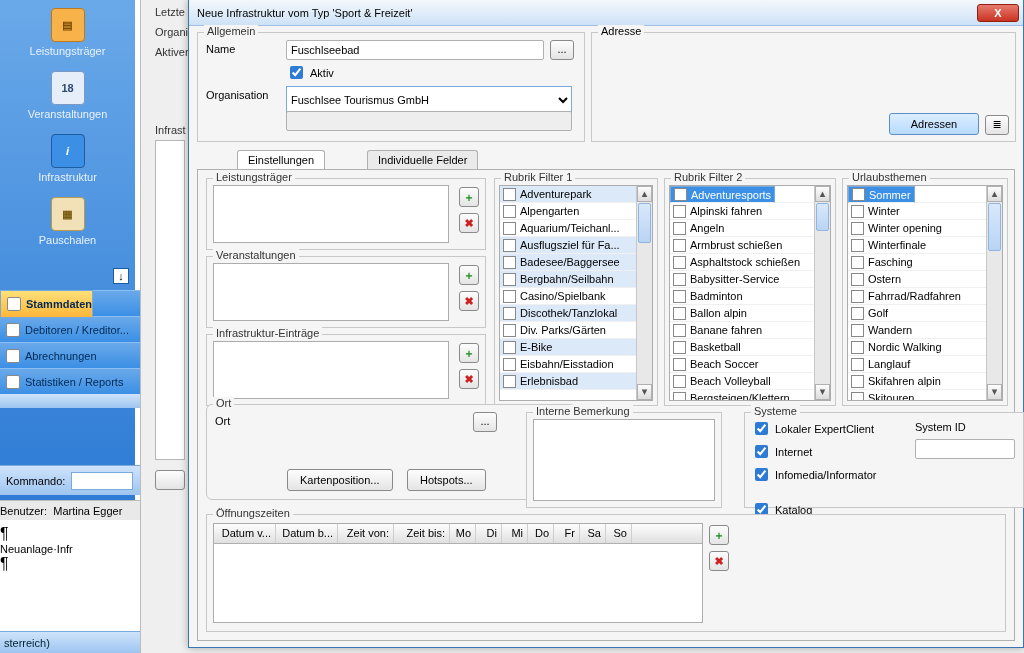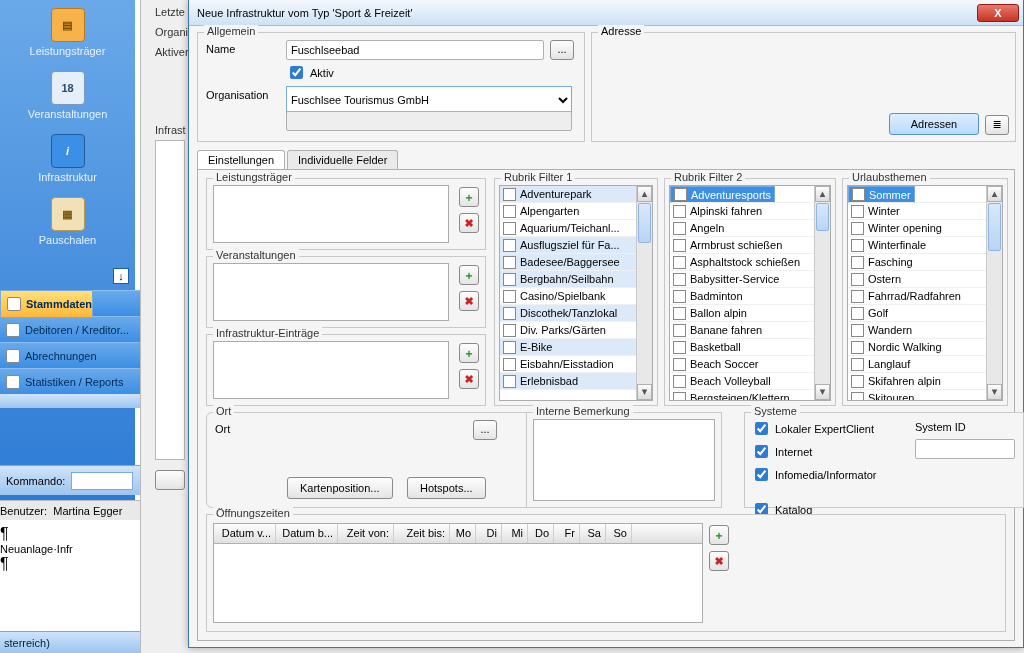--- a/index.html
+++ b/index.html
@@ -55,21 +55,21 @@
   .smallbtn.primary { background:linear-gradient(#dceeff,#b8daff); border-color:#5b8fc7; }
 
   .check { position:absolute; display:flex; align-items:center; gap:4px; }
   .check input { width:13px; height:13px; accent-color:#2d7bd5; }
 
   
   .sel { position:absolute; height:28px; border:1px solid #7aa9db; background:#fff; cursor:pointer; }
 
   
   .tabs { position:absolute; left:8px; top:150px; display:flex; }
-  .tab { height:20px; padding:3px 10px 0; border:1px solid #b0b0b0; border-bottom:none; background:#eaeaea; margin-right:2px; border-radius:3px 3px 0 0; cursor:pointer; }
+  .tab { height:20px; padding:3px 10px 0; border:1px solid #b0b0b0; border-bottom:none; background:#eaeaea; margin-right:2px; border-radius:3px 3px 0 0; cursor:pointer;margin-left:40px; }
   .tab.active { background:#fff; }
   .tabbody { position:absolute; left:8px; top:169px; right:8px; bottom:6px; border:1px solid #b0b0b0; background:#f5f5f5; }
 
   
   .listbox { position:absolute; border:1px solid #acacac; background:#fff; overflow:hidden; }
   .list-inner { position:absolute; inset:0 16px 0 0; overflow:hidden; }
   .row { height:17px; display:flex; align-items:center; gap:4px; padding:0 3px; border-bottom:1px solid #f0f0f0; }
   .row .cbx { width:13px; height:13px; border:1px solid #888; background:#fff; }
   .row.sel { background:#3b8fe5; color:#fff; }
   .row.hl { background:#dbe9f8; }
@@ -411,21 +411,21 @@
             </div>
           </div>
         <div class="vscroll">
           <div class="arr">▴</div>
           <div class="thumb" style="top:17px; height:48px;"></div>
           <div class="arr" style="position:absolute;bottom:0;left:0;right:0;">▾</div>
         </div>
       </div>
     </div>
 
-    <div class="group" style="left:8px; top:242px; width:370px; height:96px;border-radius:6px;">
+    <div class="group" style="left:8px; top:234px; width:370px; height:96px;border-radius:6px;">
       <span class="legend">Ort</span>
       <span class="lbl2" style="left:8px; top:10px;">Ort</span>
       <div class="dotsbtn" style="left:266px; top:7px;">...</div>
       <button class="smallbtn" style="position:absolute; left:80px; bottom:8px;">Kartenposition...</button>
       <button class="smallbtn" style="position:absolute; left:200px; bottom:8px;">Hotspots...</button>
     </div>
 
     <div class="group" style="left:328px; top:242px; width:196px; height:96px;">
       <span class="legend">Interne Bemerkung</span>
       <textarea style="position: absolute; inset: 6px; border: 1px solid rgb(172, 172, 172); resize: none;"></textarea>

